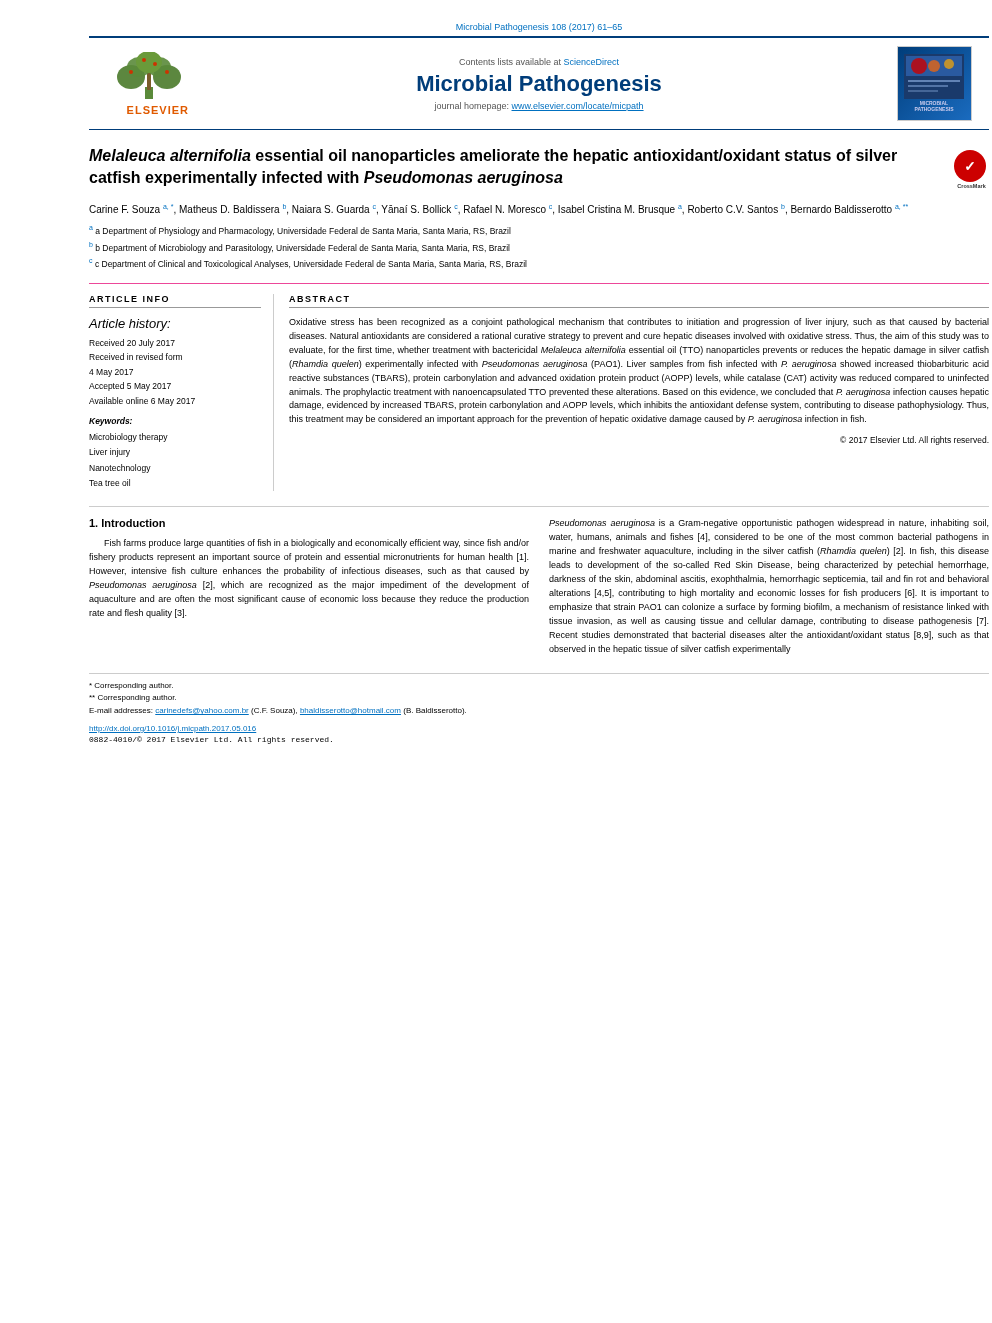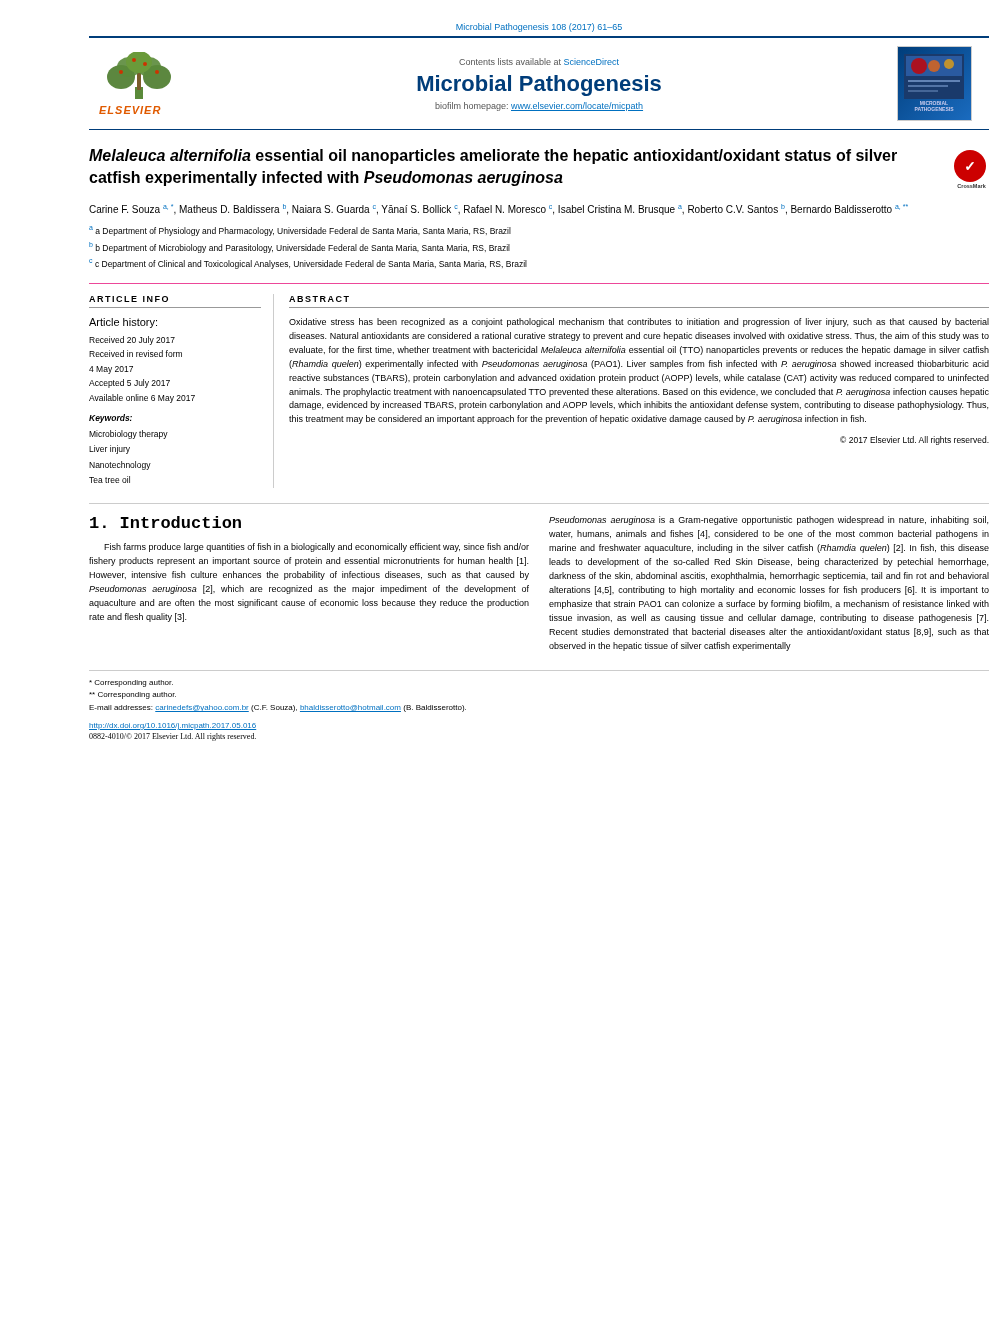--- a/index.html
+++ b/index.html
@@ -37,23 +37,22 @@
       align-items: center;
       padding: 8px 10px;
       position: relative;
     }
 
     .header-left-logo {
       width: 90px;
       flex-shrink: 0;
       display: flex;
       flex-direction: column;
-      align-items: flex-start;
+      align-items: flex-end;
       justify-content: center;
-      font-style: italic;
     }
 
     .elsevier-logo-text {
       font-size: 11px;
       font-weight: bold;
       color: #e05a00;
       font-family: Arial, sans-serif;
       letter-spacing: 1px;
       margin-top: 2px;
     }
@@ -214,21 +213,22 @@
       font-family: Arial, sans-serif;
       letter-spacing: 1.5px;
       text-transform: uppercase;
       color: #000;
       margin-bottom: 8px;
       border-bottom: 1px solid #999;
       padding-bottom: 3px;
     }
 
     .article-info-label {
-      font-size: 11px;
+      font-size: 13px;
+      font-style: italic;
       font-family: Arial, sans-serif;
       margin-bottom: 5px;
       color: #000;
     }
 
     .article-info-dates {
       font-size: 8.5px;
       font-family: Arial, sans-serif;
       line-height: 1.7;
       color: #000;
@@ -280,23 +280,23 @@
 
     .body-left {
       flex: 1;
     }
 
     .body-right {
       flex: 1;
     }
 
     .section-title {
-      font-size: 17px;
-      font-weight: bold;
-      font-family: Liberation Mono, monospace;
+      font-size: 11px;
+      font-weight: bold;
+      font-family: Liberation Sans, sans-serif;
       margin-bottom: 8px;
       color: #000;
     }
 
     .body-text {
       font-size: 9px;
       line-height: 1.55;
       font-family: Arial, sans-serif;
       color: #000;
       text-align: justify;
@@ -322,21 +322,21 @@
 
     .doi-line {
       font-size: 8px;
       font-family: Arial, sans-serif;
       color: #0070c0;
       margin-top: 6px;
     }
 
     .copyright-line {
       font-size: 8px;
-      font-family: Liberation Serif, serif;
+      font-family: Liberation Mono, monospace;
       color: #000;
       margin-top: 2px;
     }
 
     
     .tree-logo {
       width: 80px;
       height: 50px;
     }
 
@@ -376,21 +376,21 @@
       <div class="elsevier-logo-text">ELSEVIER</div>
     </div>
 
     <div class="header-center">
       <div class="sciencedirect-line">
         <span>Contents lists available at</span>
         <a class="sciencedirect-link" href="#"><span>ScienceDirect</span></a>
       </div>
       <div class="journal-title">Microbial Pathogenesis</div>
       <div class="journal-homepage">
-        <span>biofilm homepage:</span>
+        <span>journal homepage:</span>
         <a href="#" style="color:#0070c0;">
           <span>www.elsevier.com/locate/micpath</span>
         </a>
       </div>
     </div>
 
     <div class="header-right-logo">
       <div class="mp-logo-box">
         <svg width="60" height="45" viewBox="0 0 60 45">
 
@@ -444,21 +444,21 @@
 
   <div class="two-col">
 
     <div class="left-col">
       <div class="section-heading">ARTICLE INFO</div>
       <div class="article-info-label">Article history:</div>
       <div class="article-info-dates">
         <div>Received 20 July 2017</div>
         <div>Received in revised form</div>
         <div>4 May 2017</div>
-        <div>Accepted 5 July 2017</div>
+        <div>Accepted 5 May 2017</div>
         <div>Available online 6 May 2017</div>
       </div>
       <div class="keywords-label">Keywords:</div>
       <div class="keywords-list">
         <div>Microbiology therapy</div>
         <div>Liver injury</div>
         <div>Nanotechnology</div>
         <div>Tea tree oil</div>
       </div>
     </div>

